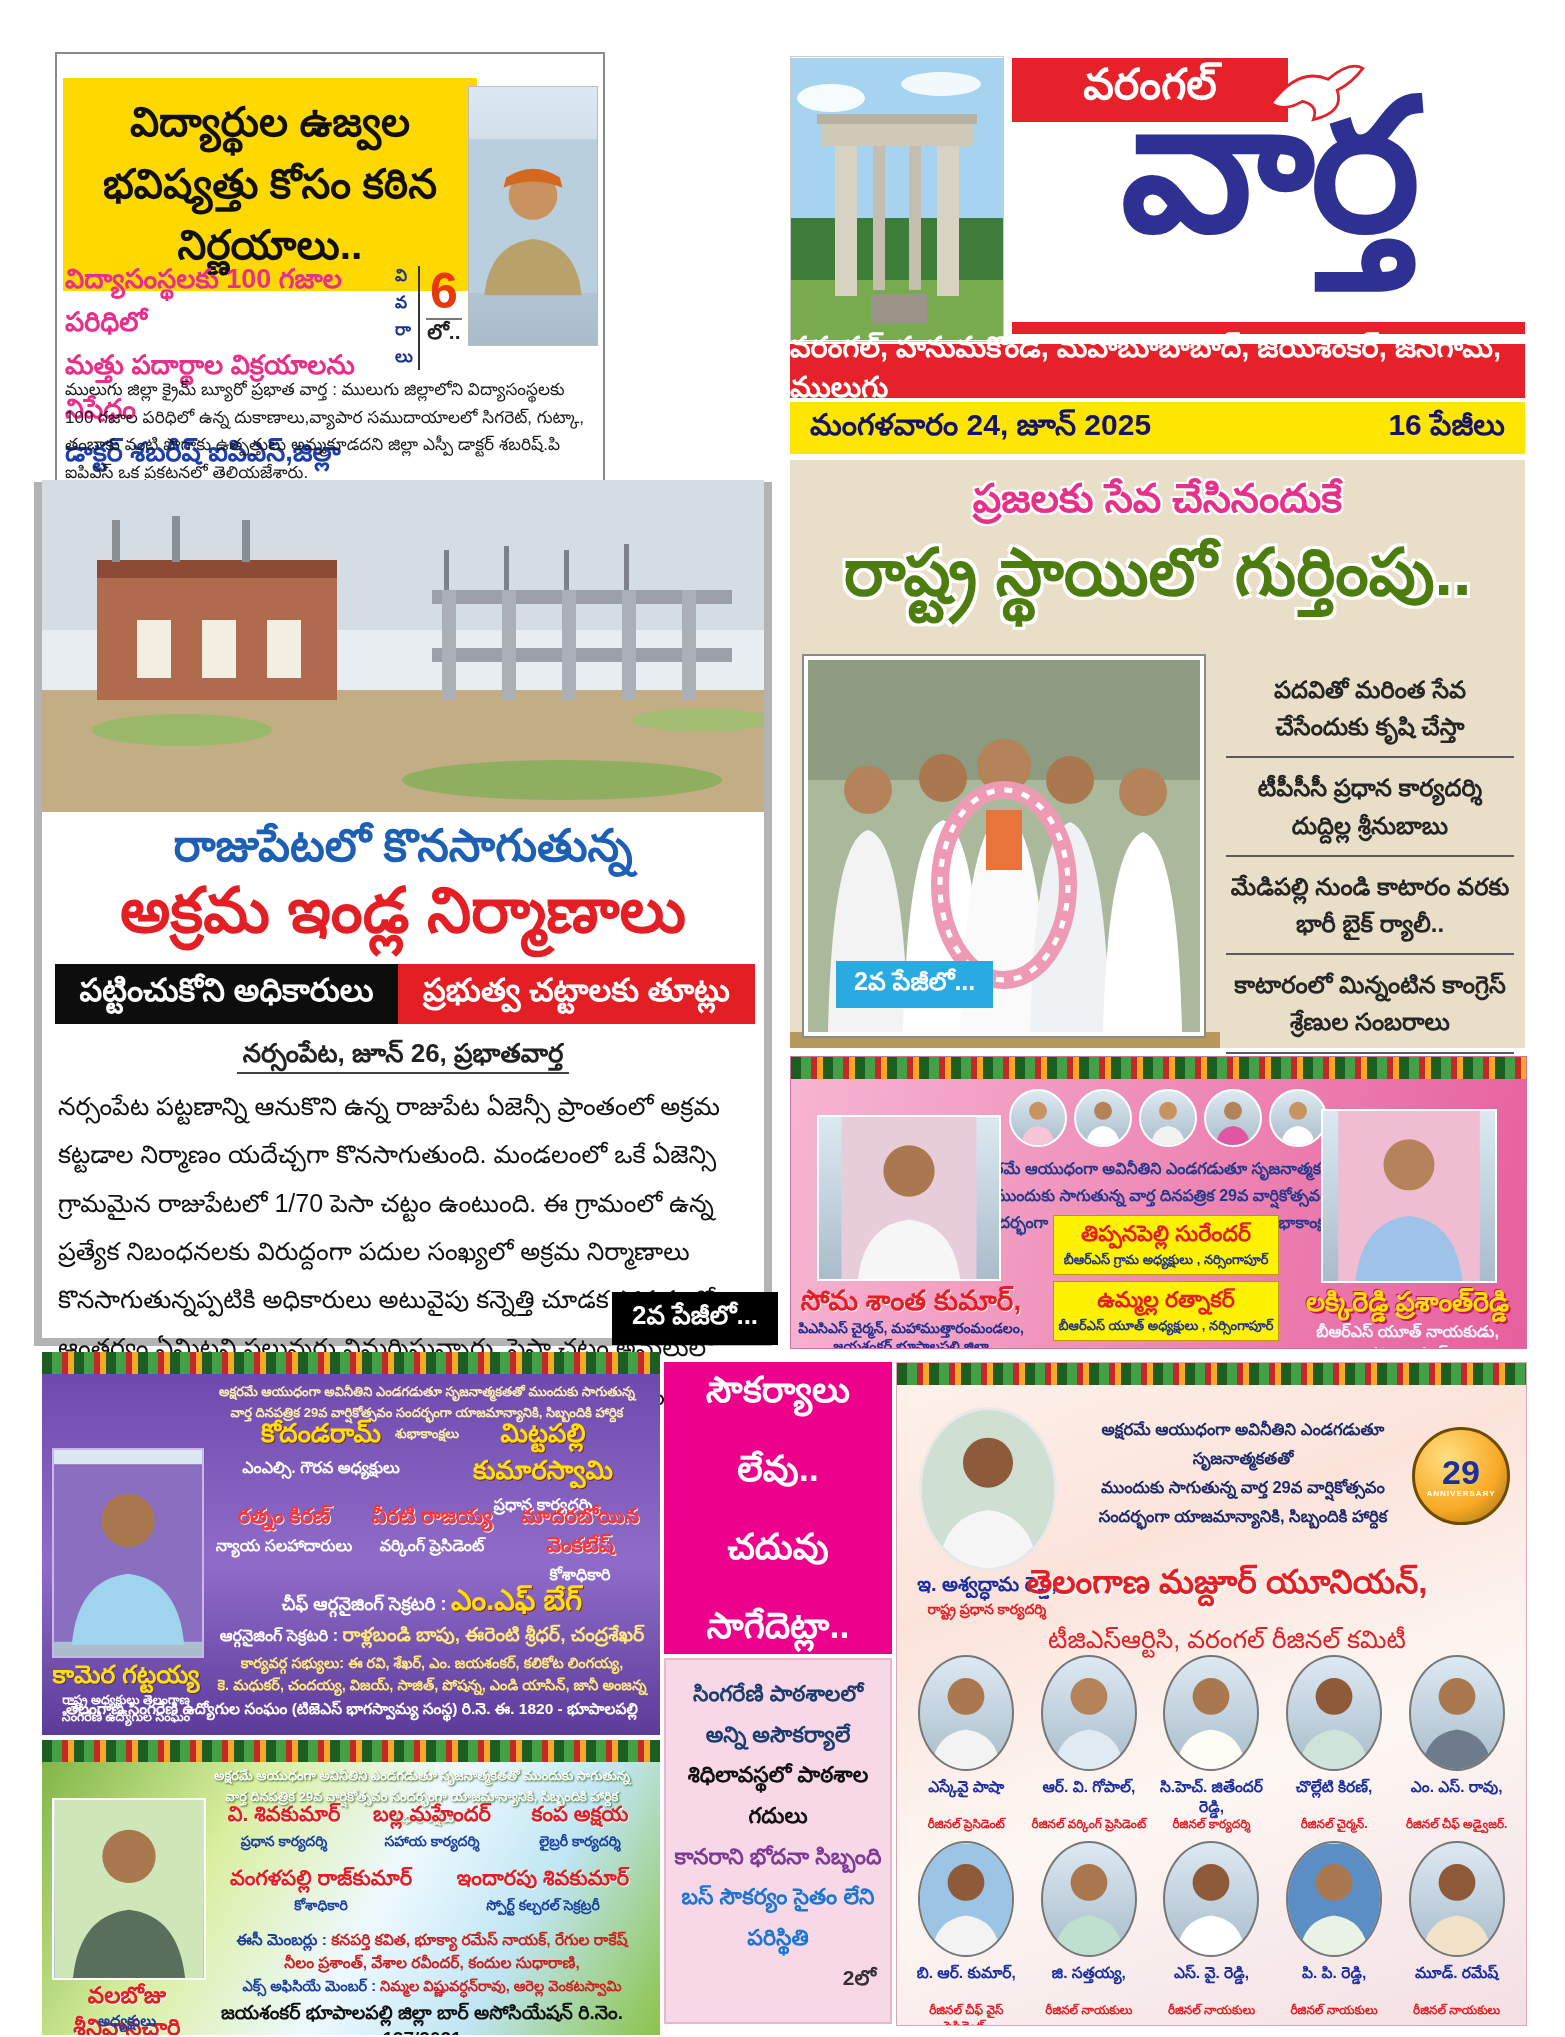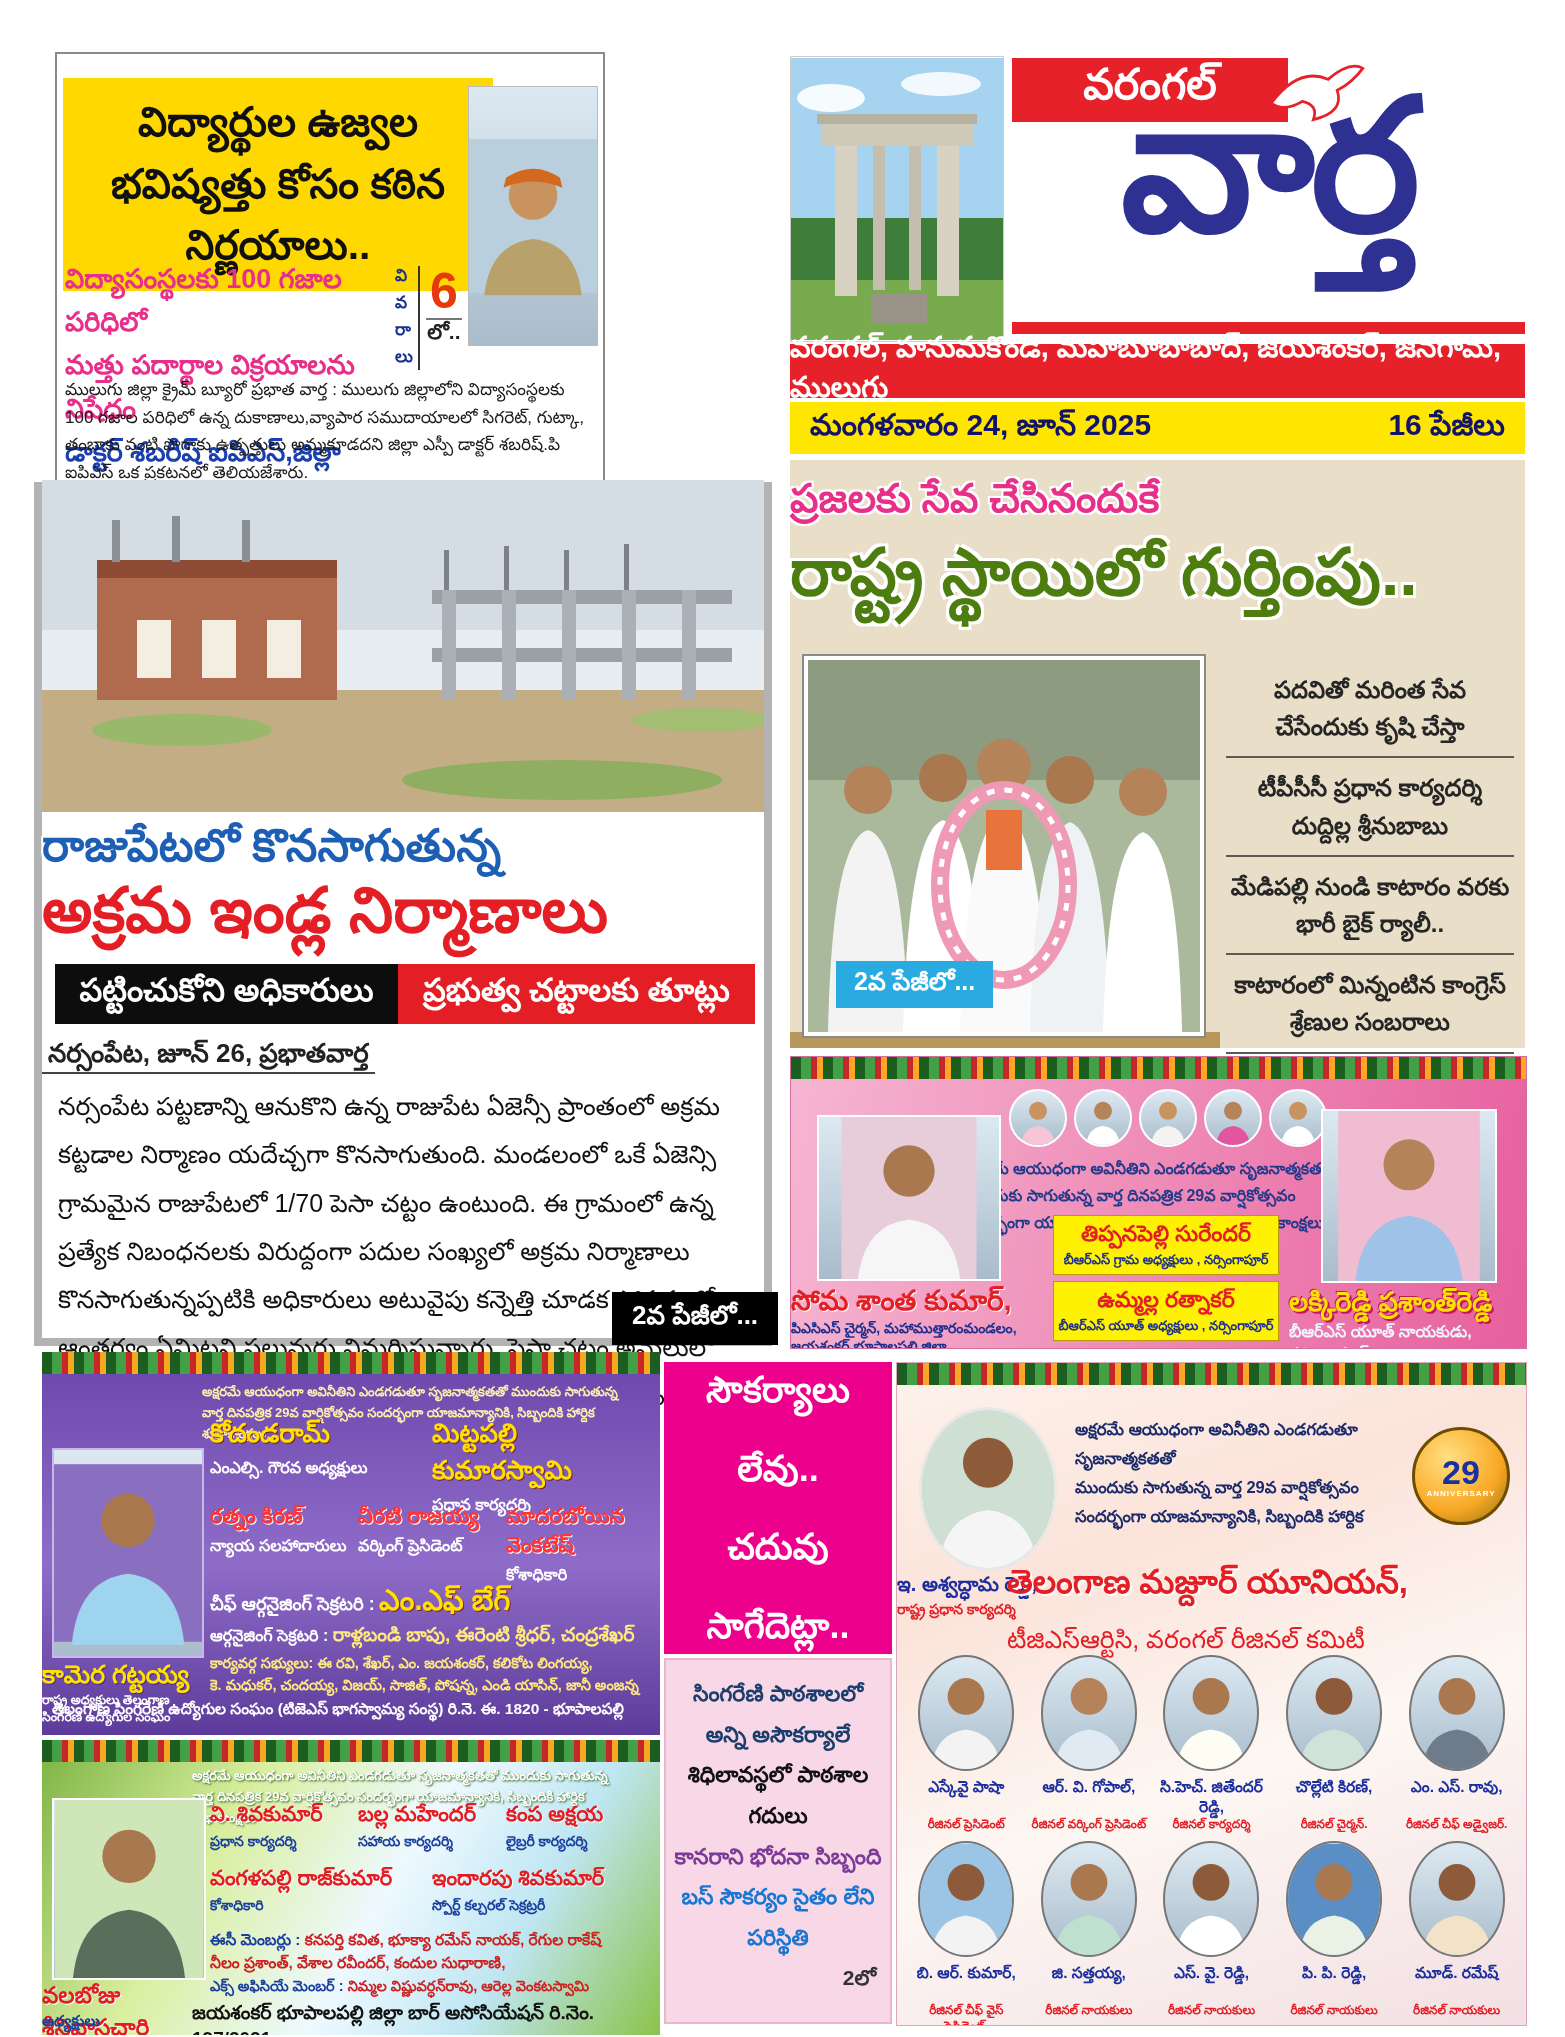--- a/index.html
+++ b/index.html
@@ -1,28 +1,28 @@
 <!DOCTYPE html>
 <html><head>
 <meta charset="utf-8">
 <style>
   html,body{margin:0;padding:0;background:#e9e9e9;}
   .page{position:relative;width:1565px;height:2037px;background:#fff;margin:0 auto;
         font-family:"Liberation Sans",sans-serif;overflow:hidden;}
   .ab{position:absolute;}
-  .ctr{text-align:left;}
+  .ctr{text-align:center;}
   .flexc{display:flex;align-items:center;justify-content:center;}
 
   
   .ph{overflow:hidden;background:linear-gradient(180deg,#dce9f2,#a9bccb);color:#f2f2f2;}
   .psvg{width:100%;height:100%;display:block;}
 
   
   .tl-box{left:55px;top:52px;width:546px;height:430px;border:2px solid #8a8a8a;background:#fff;}
-  .tl-yellow{left:6px;top:24px;width:402px;background:#FFD800;padding:14px 14px;
+  .tl-yellow{left:6px;top:24px;width:402px;background:#FFD800;padding:14px 6px;
              font-size:41px;line-height:1.5;font-weight:bold;color:#101010;text-align:center;}
   .tl-officer{right:5px;top:32px;width:128px;height:258px;border:1px solid #bbb;color:#b9a16b;}
   .tl-sub{left:8px;top:204px;width:330px;font-weight:bold;font-size:27px;line-height:1.6;}
   .tl-sub .p{color:#E8308A;}
   .tl-sub .bl{color:#1b3fae;}
   .tl-details{left:338px;top:212px;width:86px;height:104px;display:flex;}
   .tl-letters{display:flex;flex-direction:column;justify-content:space-between;color:#17328f;
               font-size:17px;font-weight:bold;border-right:2px solid #333;padding-right:5px;}
   .tl-d-right{padding-left:6px;display:flex;flex-direction:column;align-items:center;}
   .tl-six{color:#e8380d;font-size:50px;font-weight:bold;line-height:1;border-bottom:2px solid #777;padding:0 4px 2px;}

